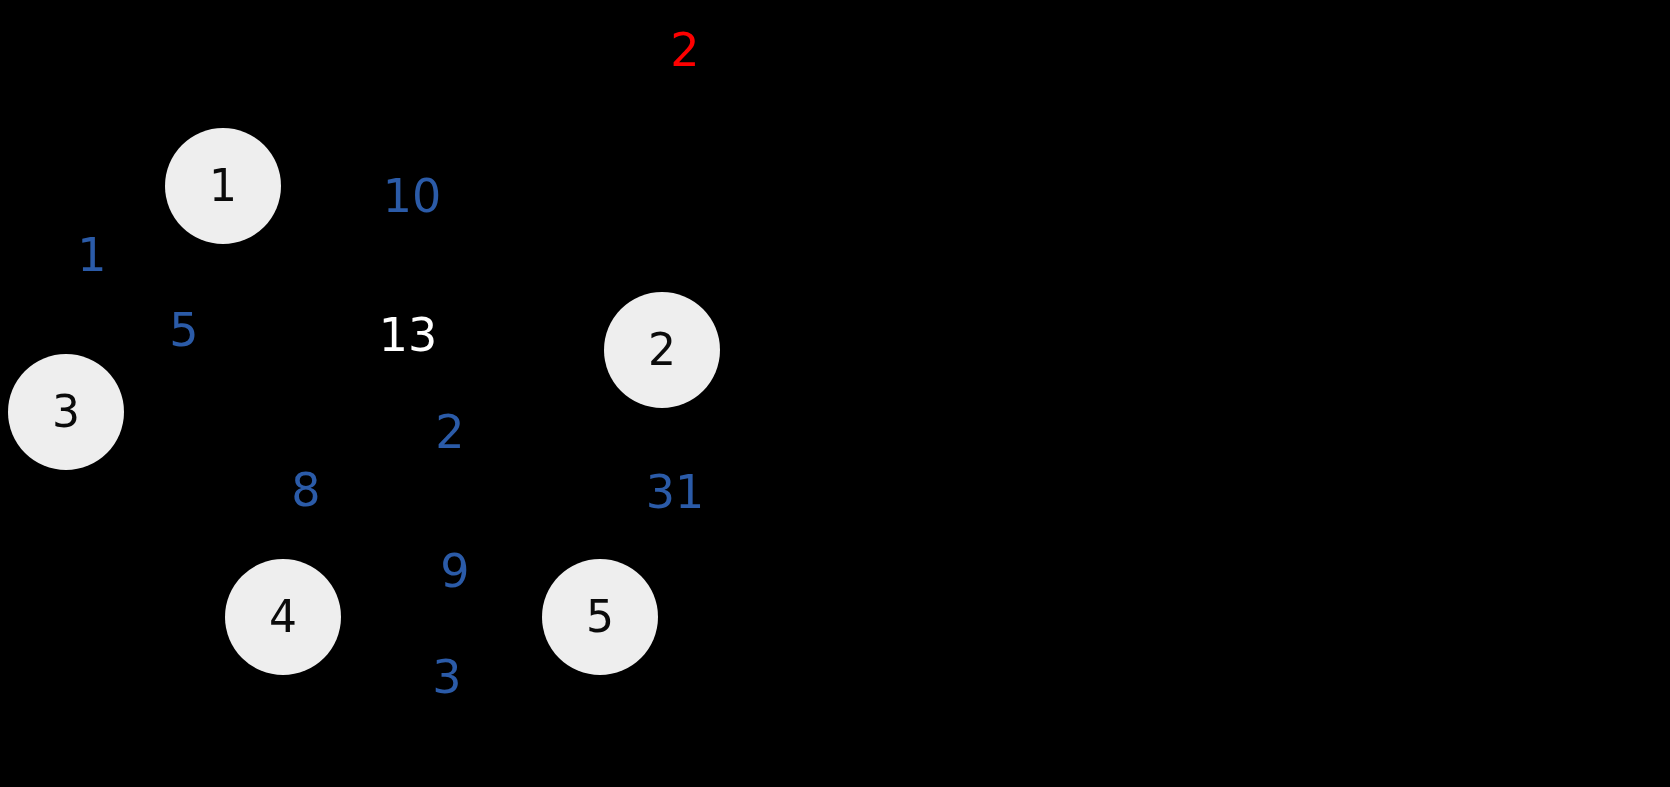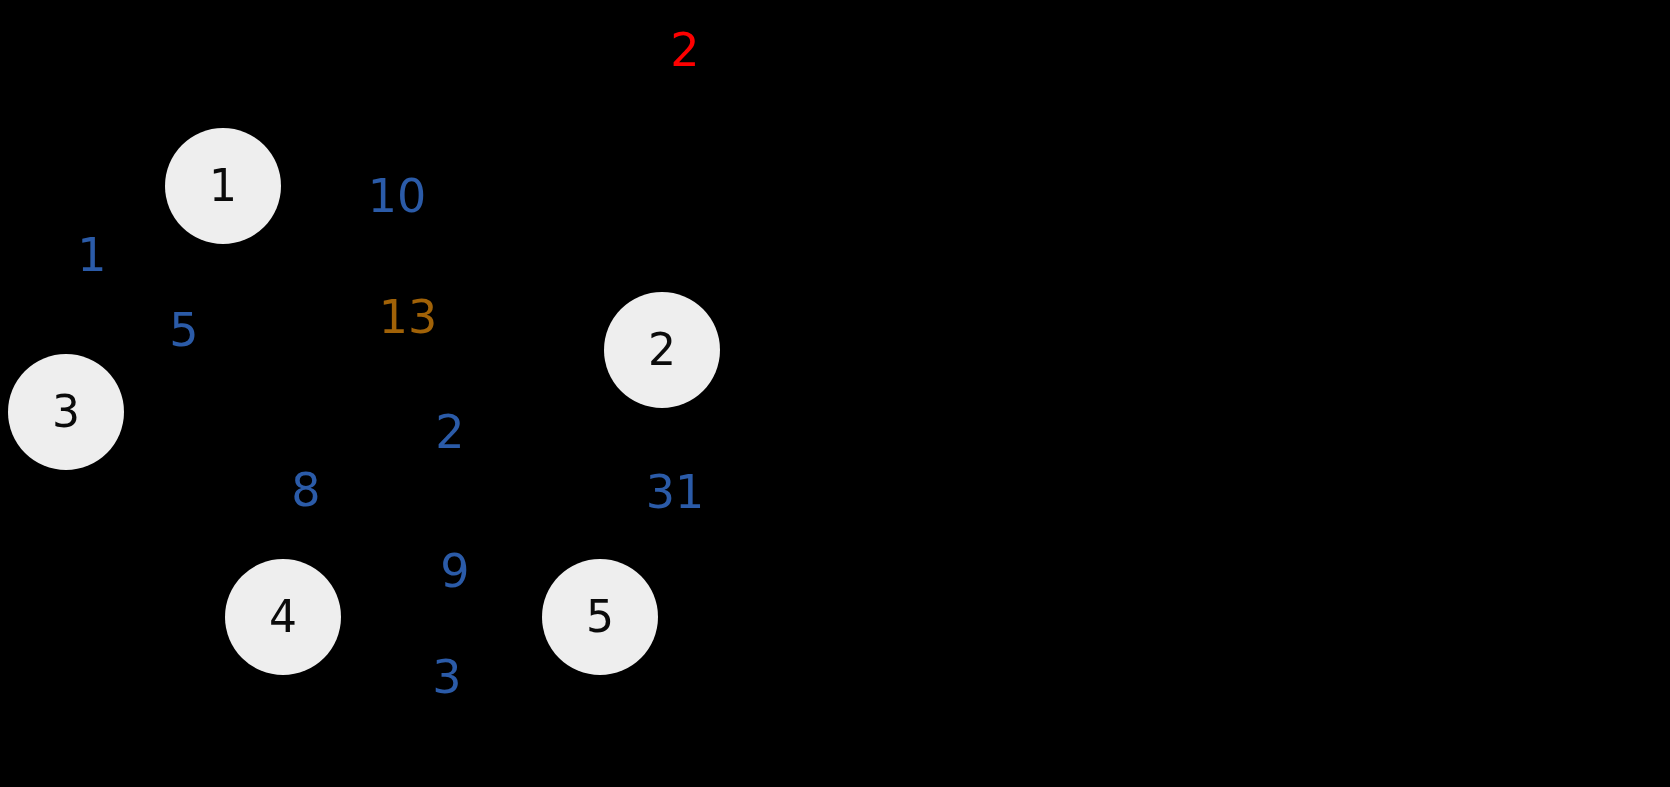--- a/index.html
+++ b/index.html
@@ -86,23 +86,23 @@
       </div>
       <div class="node" style="left: 225px; top: 559px; width: 116px; height: 116px; background: rgb(238, 238, 238);">
         <span class="node-label" style="color: rgb(10, 10, 10);">4</span>
       </div>
       <div class="node" style="left: 542px; top: 559px; width: 116px; height: 116px; background: rgb(238, 238, 238);">
         <span class="node-label" style="color: rgb(10, 10, 10);">5</span>
       </div>
     </div>
   <div id="label-layer">
       <div class="edge-label" style="left: 92px; top: 255px; color: rgb(43, 91, 168);">1</div>
-      <div class="edge-label" style="left: 397px; top: 196px; color: rgb(43, 91, 168);">10</div>
+      <div class="edge-label" style="left: 412px; top: 196px; color: rgb(43, 91, 168);">10</div>
       <div class="edge-label" style="left: 184px; top: 330px; color: rgb(43, 91, 168);">5</div>
-      <div class="edge-label" style="left: 408px; top: 317px; color: #a16207; text-align: center;">13</div>
+      <div class="edge-label" style="left: 408px; top: 335px; color: #ffffff; text-align: center;">13</div>
       <div class="edge-label" style="left: 450px; top: 432px; color: rgb(43, 91, 168);">2</div>
       <div class="edge-label" style="left: 306px; top: 490px; color: rgb(43, 91, 168);">8</div>
       <div class="edge-label" style="left: 675px; top: 492px; color: rgb(43, 91, 168);">31</div>
       <div class="edge-label" style="left: 455px; top: 571px; color: rgb(43, 91, 168);">9</div>
       <div class="edge-label" style="left: 447px; top: 677px; color: rgb(43, 91, 168);">3</div>
       <div class="edge-label highlight" style="left: 685px; top: 50px; color: rgb(254, 0, 0);">2</div>
     </div>
 
 </div>
 

